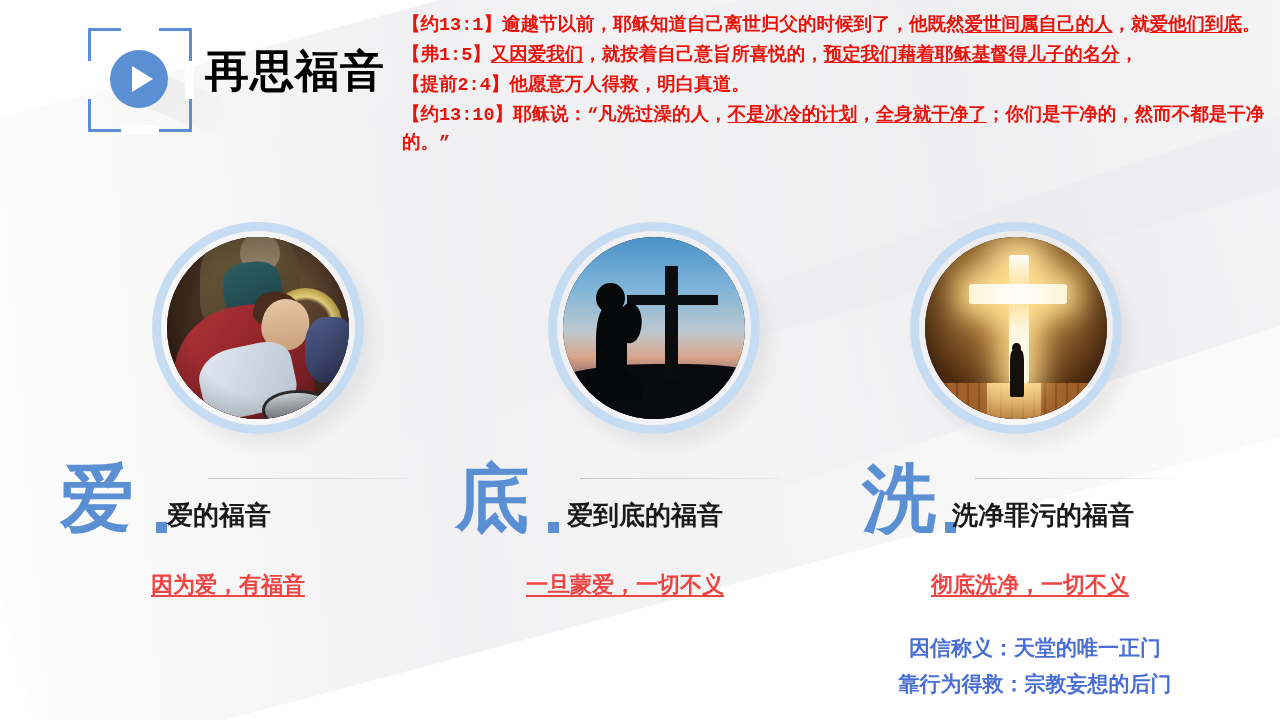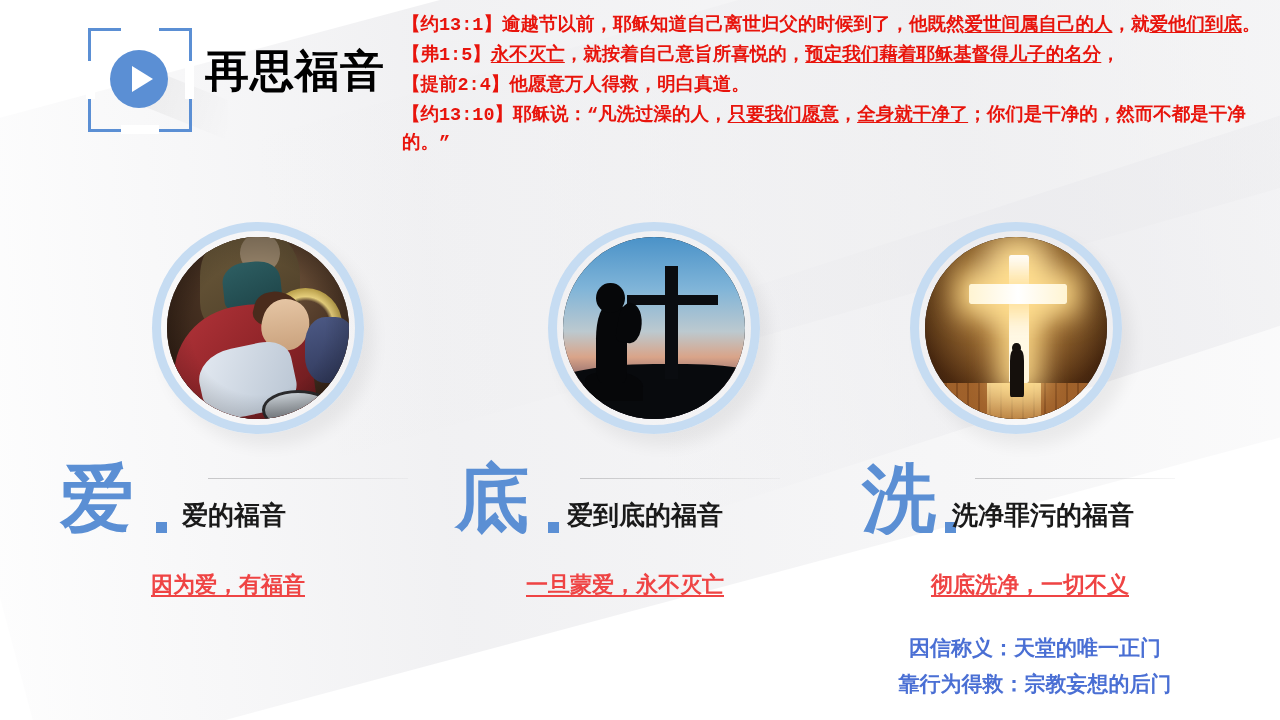--- a/index.html
+++ b/index.html
@@ -185,21 +185,21 @@
   .dot-sq {
     position:absolute; width:11px; height:11px; background:#5b8fd4;
   }
   .head-group.h1 .dot-sq { left:96px; top:56px; }
   .head-group.h2 .dot-sq { left:93px; top:56px; }
   .head-group.h3 .dot-sq { left:83px; top:56px; }
   .sub-char {
     position:absolute; top:32px;
     font-size:26px; font-weight:bold; color:#1a1a1a; white-space:nowrap;
   }
-  .head-group.h1 .sub-char { left:122px;text-align:right; }
+  .head-group.h1 .sub-char { left:107px;text-align:right; }
   .head-group.h2 .sub-char { left:112px; }
   .head-group.h3 .sub-char { left:90px;text-align:right; }
 
   
   .slogan {
     position:absolute; top:570px; width:400px; text-align:center;
     color:#ef4444; font-size:22px; font-weight:bold;
   }
   .slogan span { text-decoration:underline; text-underline-offset:3px; }
   .slogan.s1 { left:28px; }
@@ -232,23 +232,23 @@
     </div>
     <div class="logo-circle">
       <div class="play-tri"></div>
     </div>
   </div>
 
   <div class="slide-title">再思福音</div>
 
   <div class="scripture">
     <p>【约13:1】逾越节以前，耶稣知道自己离世归父的时候到了，他既然<u>爱世间属自己的人</u>，就<u>爱他们到底</u>。</p>
-    <p>【弗1:5】<u>永不灭亡</u>，就按着自己意旨所喜悦的，<u>预定我们藉着耶稣基督得儿子的名分</u>，</p>
+    <p>【弗1:5】<u>又因爱我们</u>，就按着自己意旨所喜悦的，<u>预定我们藉着耶稣基督得儿子的名分</u>，</p>
     <p>【提前2:4】他愿意万人得救，明白真道。</p>
-    <p>【约13:10】耶稣说：“凡洗过澡的人，<u>只要我们愿意</u>，<u>全身就干净了</u>；你们是干净的，然而不都是干净的。”</p>
+    <p>【约13:10】耶稣说：“凡洗过澡的人，<u>不是冰冷的计划</u>，<u>全身就干净了</u>；你们是干净的，然而不都是干净的。”</p>
   </div>
 
   <div class="circle-wrap c1">
     <div class="photo ph-feet">
       <div class="sky"></div>
       <div class="fig-back"></div>
       <div class="fig-back-head"></div>
       <div class="teal"></div>
       <div class="halo"></div>
       <div class="robe"></div>
@@ -305,21 +305,21 @@
   </div>
 
   <div class="head-group h3">
     <div class="head-line"></div>
     <div class="big-char">洗</div>
     <div class="dot-sq"></div>
     <div class="sub-char">洗净罪污的福音</div>
   </div>
 
   <div class="slogan s1"><span>因为爱，有福音</span></div>
-  <div class="slogan s2"><span>一旦蒙爱，永不灭亡</span></div>
+  <div class="slogan s2"><span>一旦蒙爱，一切不义</span></div>
   <div class="slogan s3"><span>彻底洗净，一切不义</span></div>
 
   <div class="bullets b3">
     <div>因信称义：天堂的唯一正门</div>
     <div>靠行为得救：宗教妄想的后门</div>
   </div>
 
 </div>
 
 </body></html>

